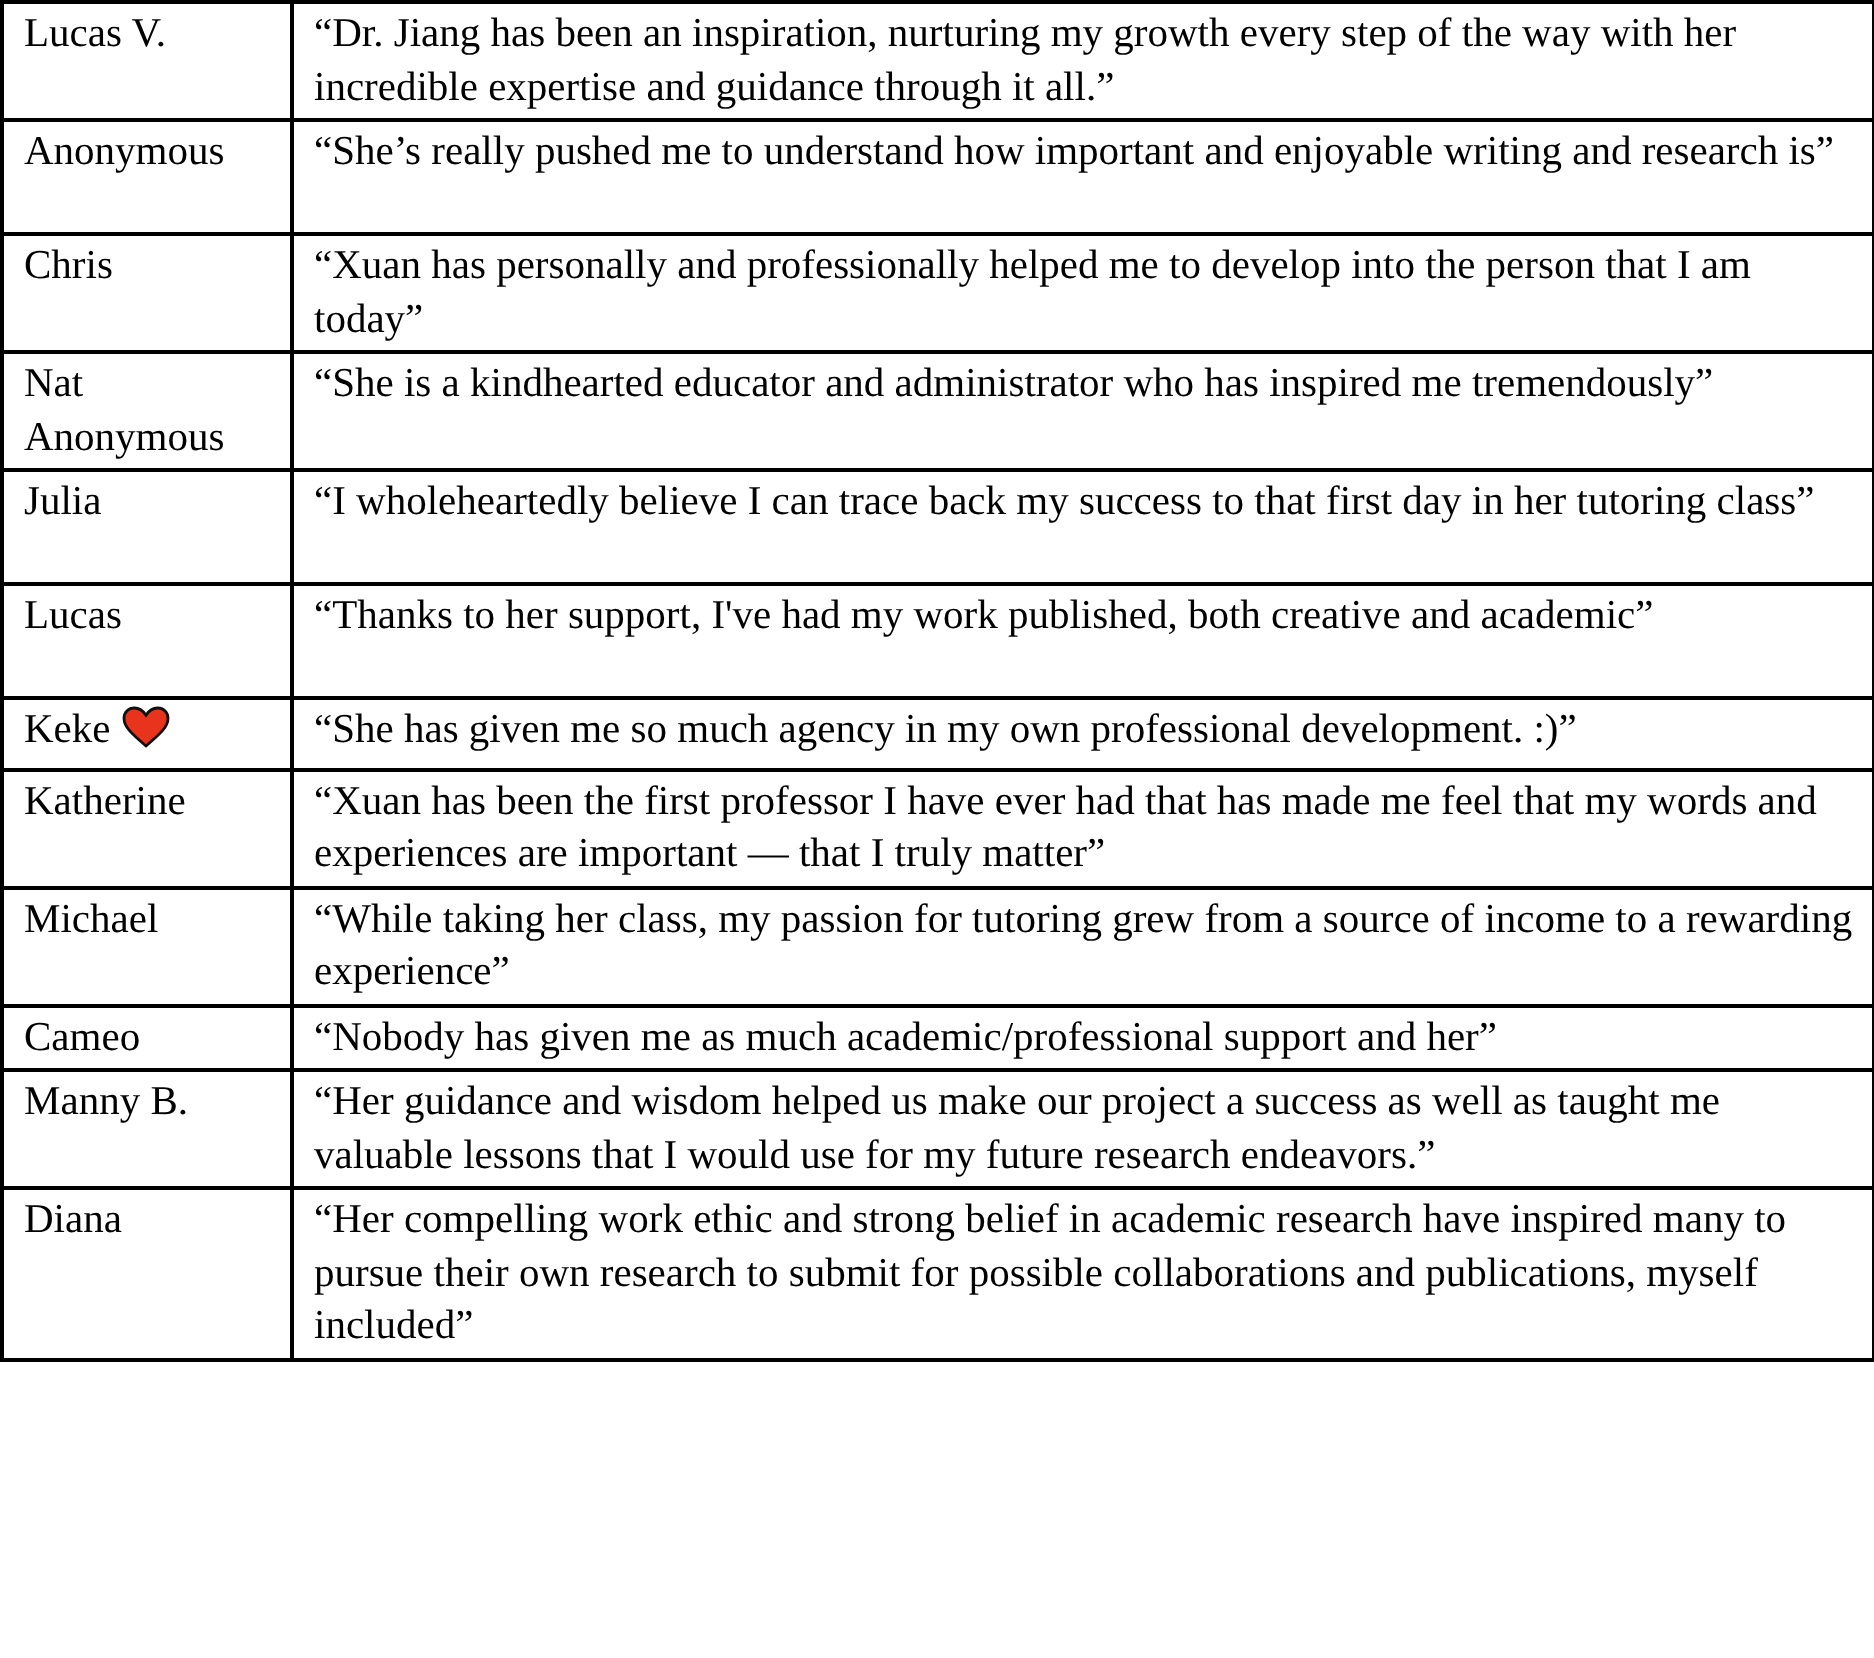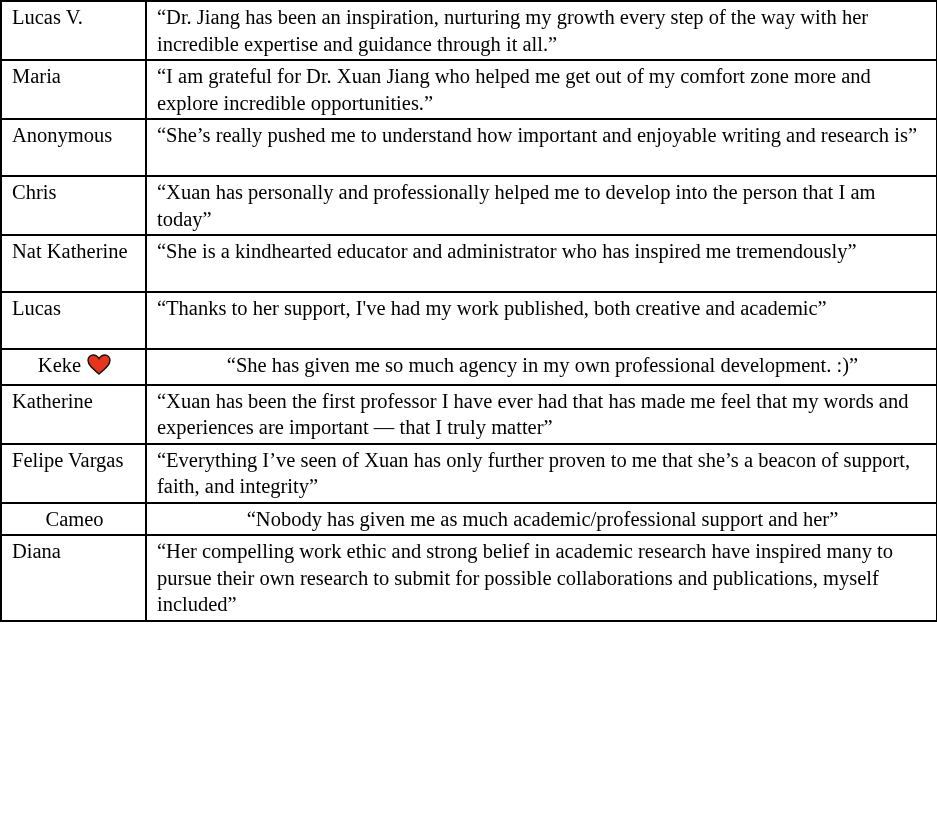--- a/index.html
+++ b/index.html
@@ -15,21 +15,21 @@
   }
   table.testimonials td {
     border: 2px solid #000;
     vertical-align: top;
     padding: 2px 8px 2px 10px;
     box-sizing: border-box;
   }
   col.c-name { width: 145px; }
   col.c-quote { width: 791px; }
   tr.r2 { height: 57px; }
-  tr.r1 { height: 30px; text-align: center; }
+  tr.r1 { height: 30px; }
   tr.r3 { height: 86px; }
   .heart {
     display: inline-block;
     vertical-align: -3px;
     margin-left: 6px;
   }
 </style>
 </head>
 <body>
 
@@ -37,55 +37,59 @@
   <colgroup>
       <col class="c-name">
       <col class="c-quote">
     </colgroup>
   <tbody>
     <tr class="r2">
       <td>Lucas V.</td>
       <td>“Dr. Jiang has been an inspiration, nurturing my growth every step of the way with her incredible expertise and guidance through it all.”</td>
     </tr>
     <tr class="r2">
-      <td>Maria</td>
-      <td>“I am grateful for Dr. Xuan Jiang who helped me get out of my comfort zone more and explore incredible opportunities.”</td>
-    </tr>
-    <tr class="r2">
       <td>Anonymous</td>
       <td>“She’s really pushed me to understand how important and enjoyable writing and research is”</td>
     </tr>
     <tr class="r2">
       <td>Chris</td>
       <td>“Xuan has personally and professionally helped me to develop into the person that I am today”</td>
     </tr>
     <tr class="r2">
-      <td>Nat Katherine</td>
+      <td>Nat Anonymous</td>
       <td>“She is a kindhearted educator and administrator who has inspired me tremendously”</td>
+    </tr>
+    <tr class="r2">
+      <td>Julia</td>
+      <td>“I wholeheartedly believe I can trace back my success to that first day in her tutoring class”</td>
     </tr>
     <tr class="r2">
       <td>Lucas</td>
       <td>“Thanks to her support, I've had my work published, both creative and academic”</td>
     </tr>
     <tr class="r1">
       <td><span>Keke</span><span class="heart"><svg width="24" height="21" viewBox="0 0 24 21">
               <path d="M12 20 C5 14 1 10.5 1 6.2 C1 3 3.4 1 6.2 1 C8.6 1 10.6 2.4 12 4.6 C13.4 2.4 15.4 1 17.8 1 C20.6 1 23 3 23 6.2 C23 10.5 19 14 12 20 Z" fill="#e8341c" stroke="#111" stroke-width="1.4"></path>
             </svg></span></td>
       <td>“She has given me so much agency in my own professional development. :)”</td>
     </tr>
     <tr class="r2">
       <td>Katherine</td>
       <td>“Xuan has been the first professor I have ever had that has made me feel that my words and experiences are important — that I truly matter”</td>
     </tr>
     <tr class="r2">
-      <td>Felipe Vargas</td>
-      <td>“Everything I’ve seen of Xuan has only further proven to me that she’s a beacon of support, faith, and integrity”</td>
+      <td>Michael</td>
+      <td>“While taking her class, my passion for tutoring grew from a source of income to a rewarding experience”</td>
     </tr>
     <tr class="r1">
       <td>Cameo</td>
       <td>“Nobody has given me as much academic/professional support and her”</td>
+    </tr>
+    <tr class="r2">
+      <td>Manny B.</td>
+      <td>“Her guidance and wisdom helped us make our project a success as well as taught me valuable lessons that I would use for my future research endeavors.”</td>
     </tr>
     <tr class="r3">
       <td>Diana</td>
       <td>“Her compelling work ethic and strong belief in academic research have inspired many to pursue their own research to submit for possible collaborations and publications, myself included”</td>
     </tr>
   </tbody>
 </table>
 
 </body></html>

